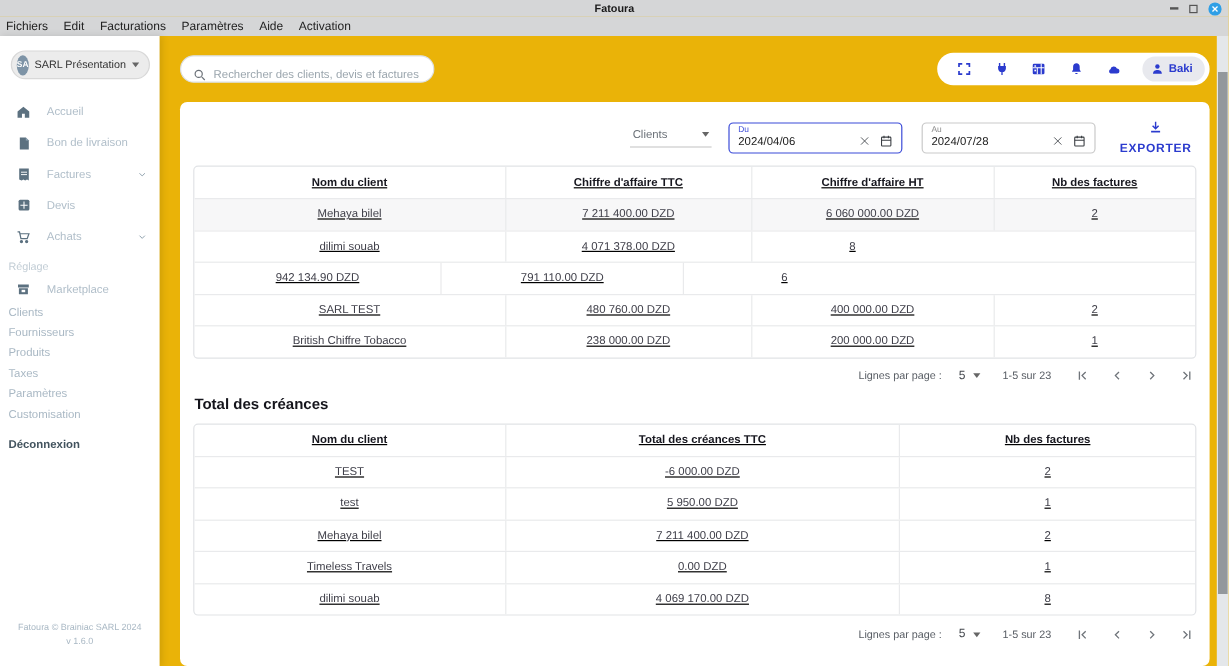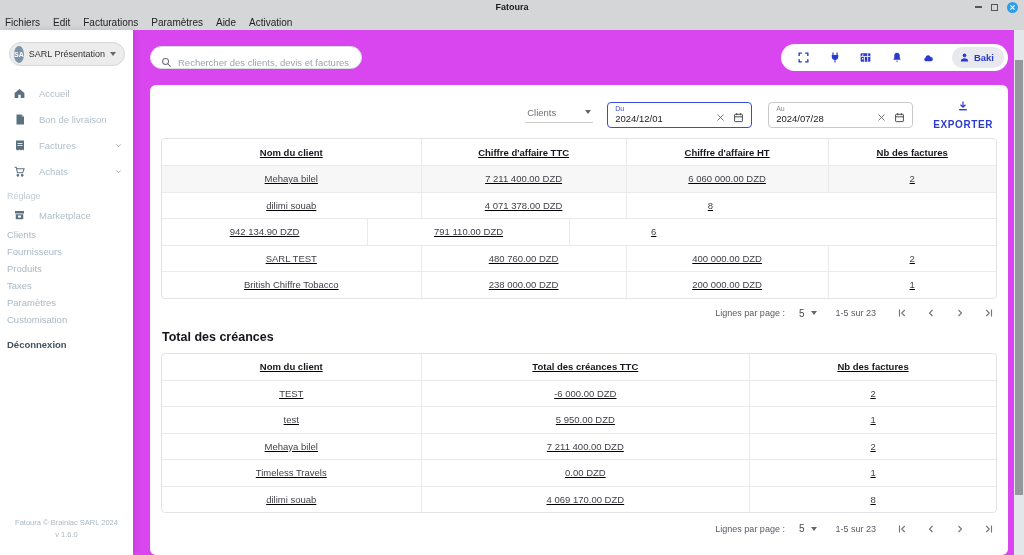--- a/index.html
+++ b/index.html
@@ -1,17 +1,17 @@
 <!DOCTYPE html>
 <html><head>
 <meta charset="utf-8">
 <style>
   * { margin:0; padding:0; box-sizing:border-box; }
   body { font-family:"Liberation Sans", sans-serif; }
-  .screen{position:relative;width:1024px;height:555px;background:#d946ef;overflow:hidden;}
+  .screen{position:relative;width:1024px;height:555px;background:#eab308;overflow:hidden;}
 
   
   .titlebar{height:14px;background:#d5d6d7;display:flex;align-items:center;justify-content:center;position:relative;}
   .title{font-size:9px;font-weight:bold;color:#1a1a1a;}
   .win-controls{position:absolute;right:6px;top:0;height:14px;display:flex;align-items:center;gap:9px;}
   .min{width:7px;height:2px;background:#555;}
   .max{width:7px;height:7px;border:1px solid #555;background:transparent;}
   .close{width:11px;height:11px;border-radius:50%;background:#2e9fe6;display:flex;align-items:center;justify-content:center;}
   .menubar{height:16px;background:#d5d6d7;display:flex;align-items:center;gap:13px;padding-left:5px;}
   .menu-item{font-size:10px;color:#222;}
@@ -147,20 +147,29 @@
                 <path d="M7 8 H17 M7 12 H17" stroke="#fff" stroke-width="1.6"></path>
               </svg>
           </span>
           <span class="nav-label">Factures</span>
           <svg class="chev" viewBox="0 0 24 24">
               <path d="M6 9 L12 15 L18 9" stroke="#8fa0ac" stroke-width="2.2" fill="none"></path>
             </svg>
         </div>
         <div class="nav-item">
           <span class="nav-icon">
+            <svg width="12" height="12" viewBox="0 0 24 24">
+                <rect x="3" y="3" width="18" height="18" rx="2.5" fill="#5c7180"></rect>
+                <path d="M12 6 V18 M6 12 H18" stroke="#fff" stroke-width="1.8"></path>
+              </svg>
+          </span>
+          <span class="nav-label">Devis</span>
+        </div>
+        <div class="nav-item">
+          <span class="nav-icon">
             <svg width="13" height="13" viewBox="0 0 24 24" fill="none" stroke="#5c7180" stroke-width="1.9">
                 <path d="M3 4 H6 L8.2 14.5 H17.8 L20.5 7 H7"></path>
                 <circle cx="9" cy="19" r="1.6" fill="#5c7180"></circle>
                 <circle cx="17" cy="19" r="1.6" fill="#5c7180"></circle>
               </svg>
           </span>
           <span class="nav-label">Achats</span>
           <svg class="chev" viewBox="0 0 24 24">
               <path d="M6 9 L12 15 L18 9" stroke="#8fa0ac" stroke-width="2.2" fill="none"></path>
             </svg>
@@ -249,21 +258,21 @@
       <div class="card">
 
 
         <div class="filter-row">
           <div class="scope-select">
             <span>Clients</span>
             <span class="caret"></span>
           </div>
           <div class="date-field focused">
             <span class="date-label">Du</span>
-            <span class="date-value">2024/12/01</span>
+            <span class="date-value">2024/04/06</span>
             <span class="field-icon">
               <svg width="9" height="9" viewBox="0 0 24 24">
                   <path d="M4 4 L20 20 M20 4 L4 20" stroke="#45494e" stroke-width="2"></path>
                 </svg>
             </span>
             <span class="field-icon">
               <svg width="11" height="11" viewBox="0 0 24 24" fill="none" stroke="#3a3e43" stroke-width="2">
                   <rect x="3.5" y="5" width="17" height="16" rx="1.5"></rect>
                   <path d="M8 2.5 V7 M16 2.5 V7 M3.5 10.5 H20.5"></path>
                 </svg>

